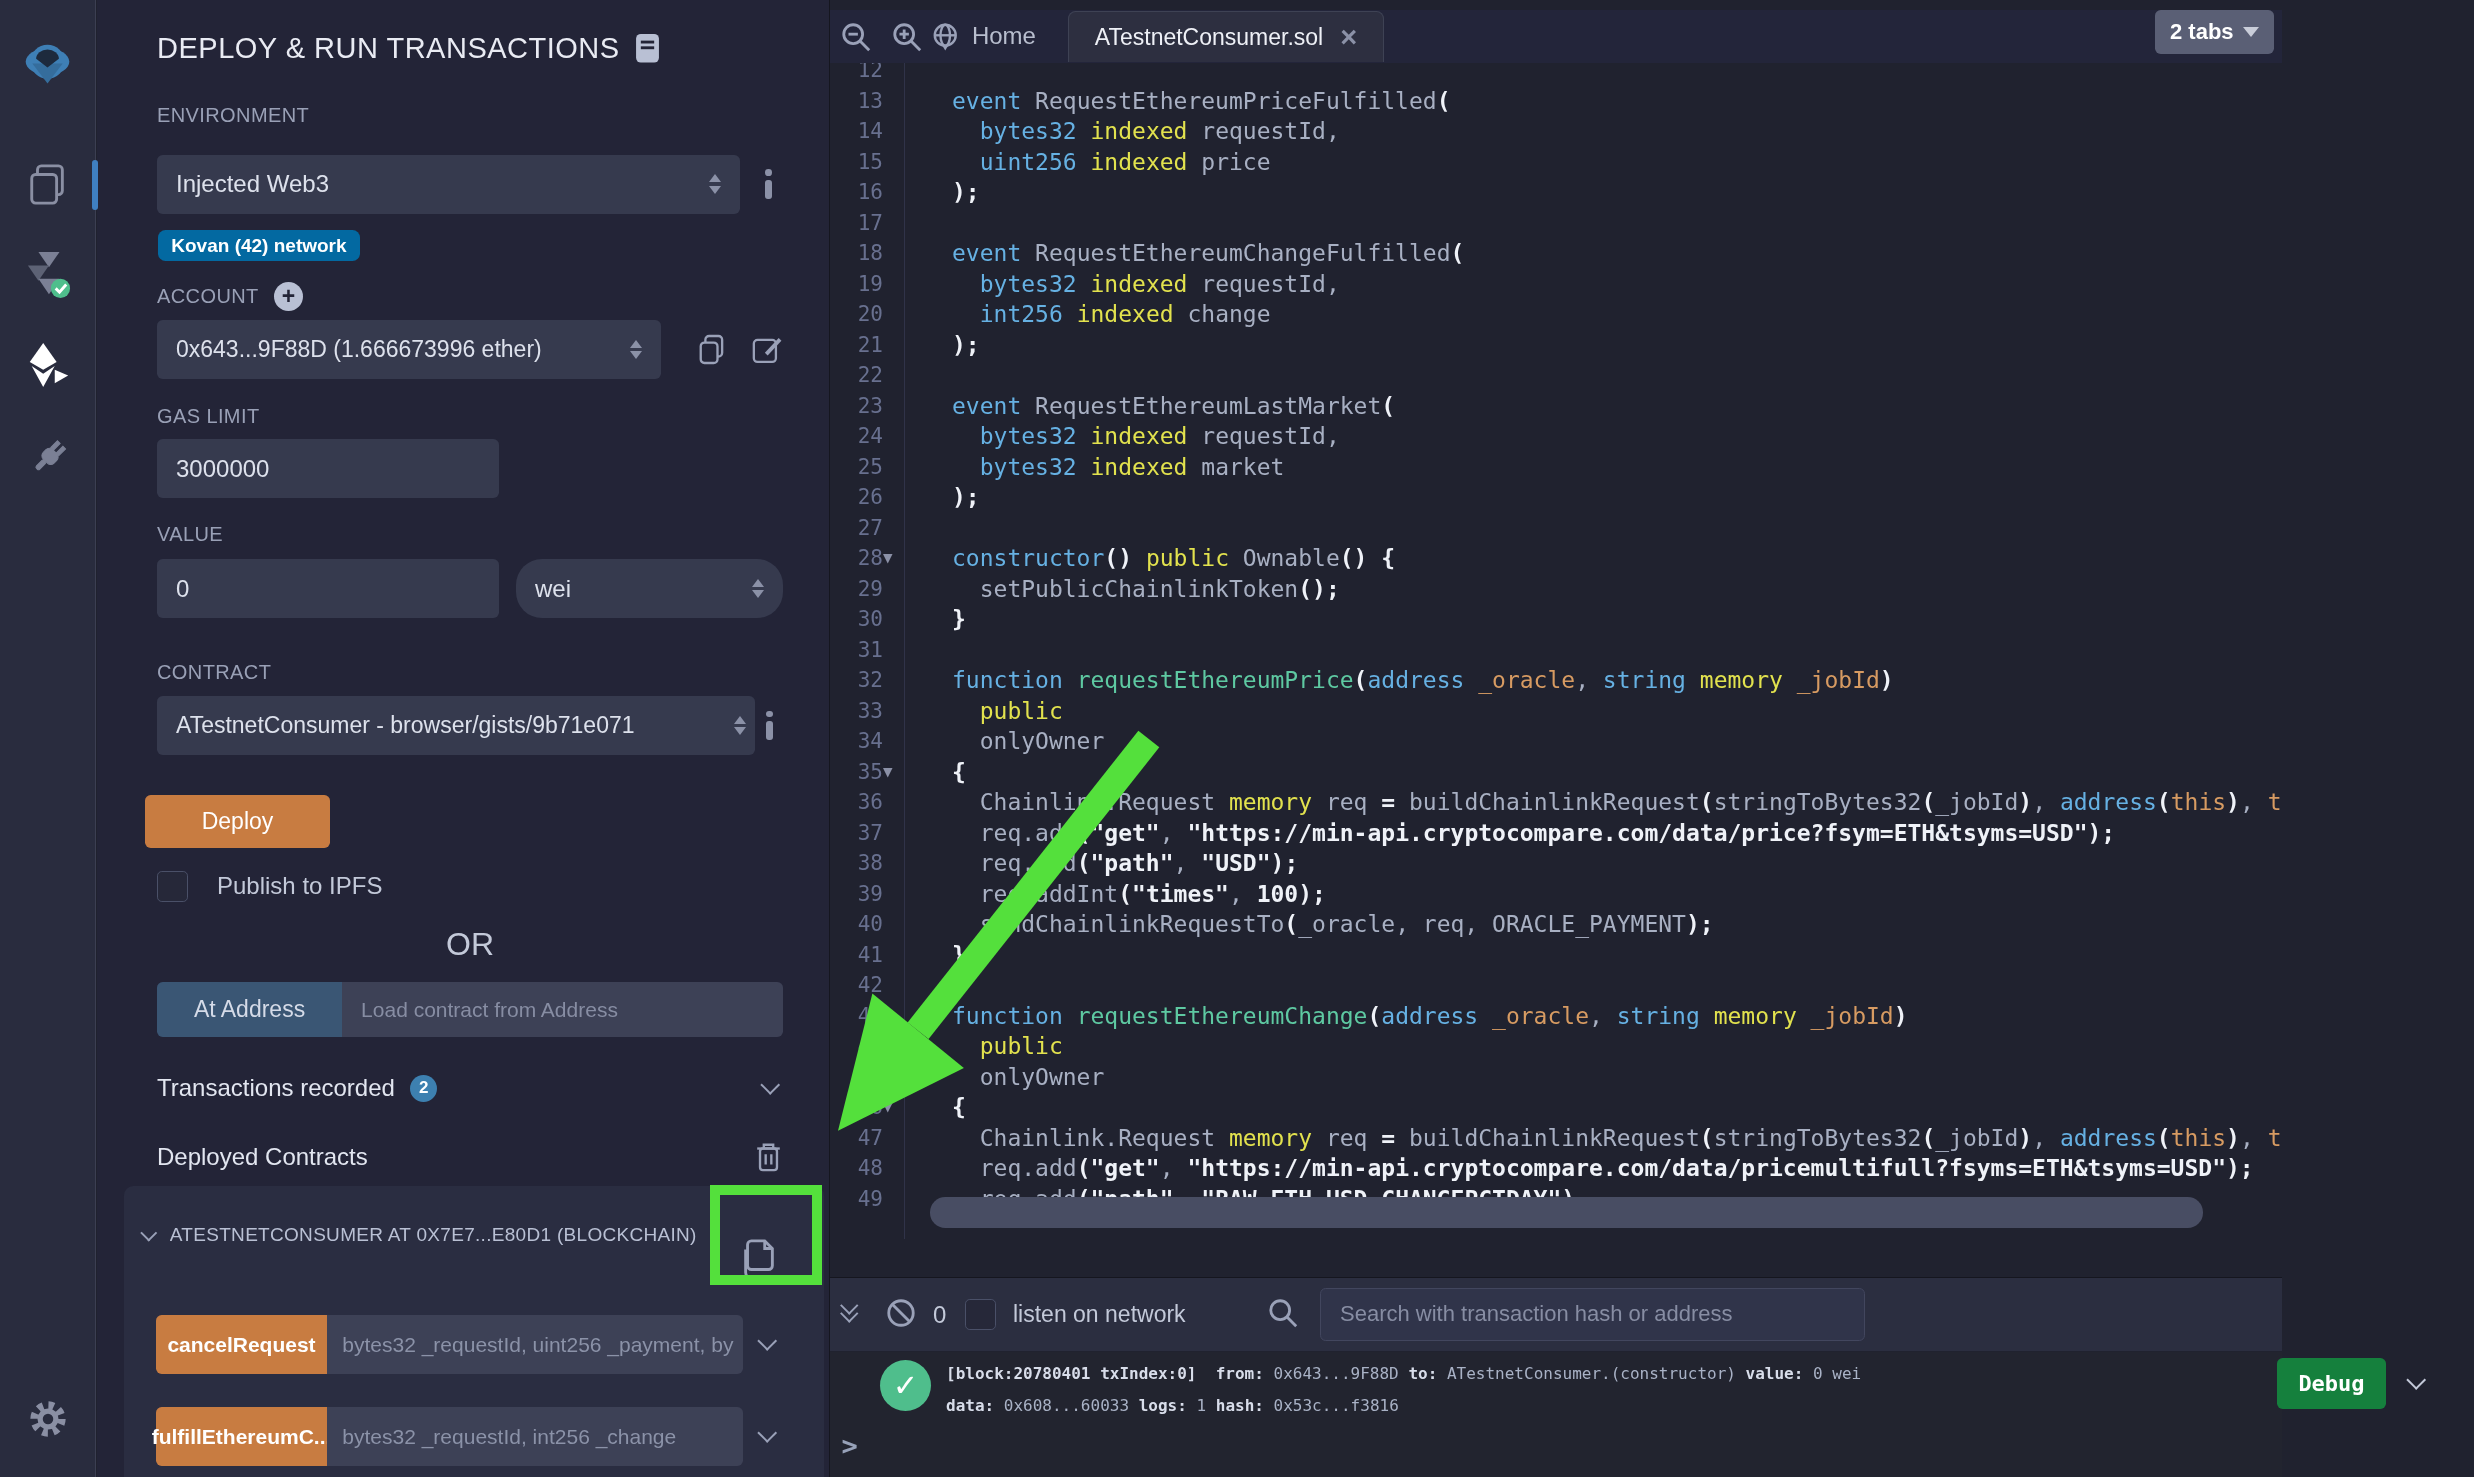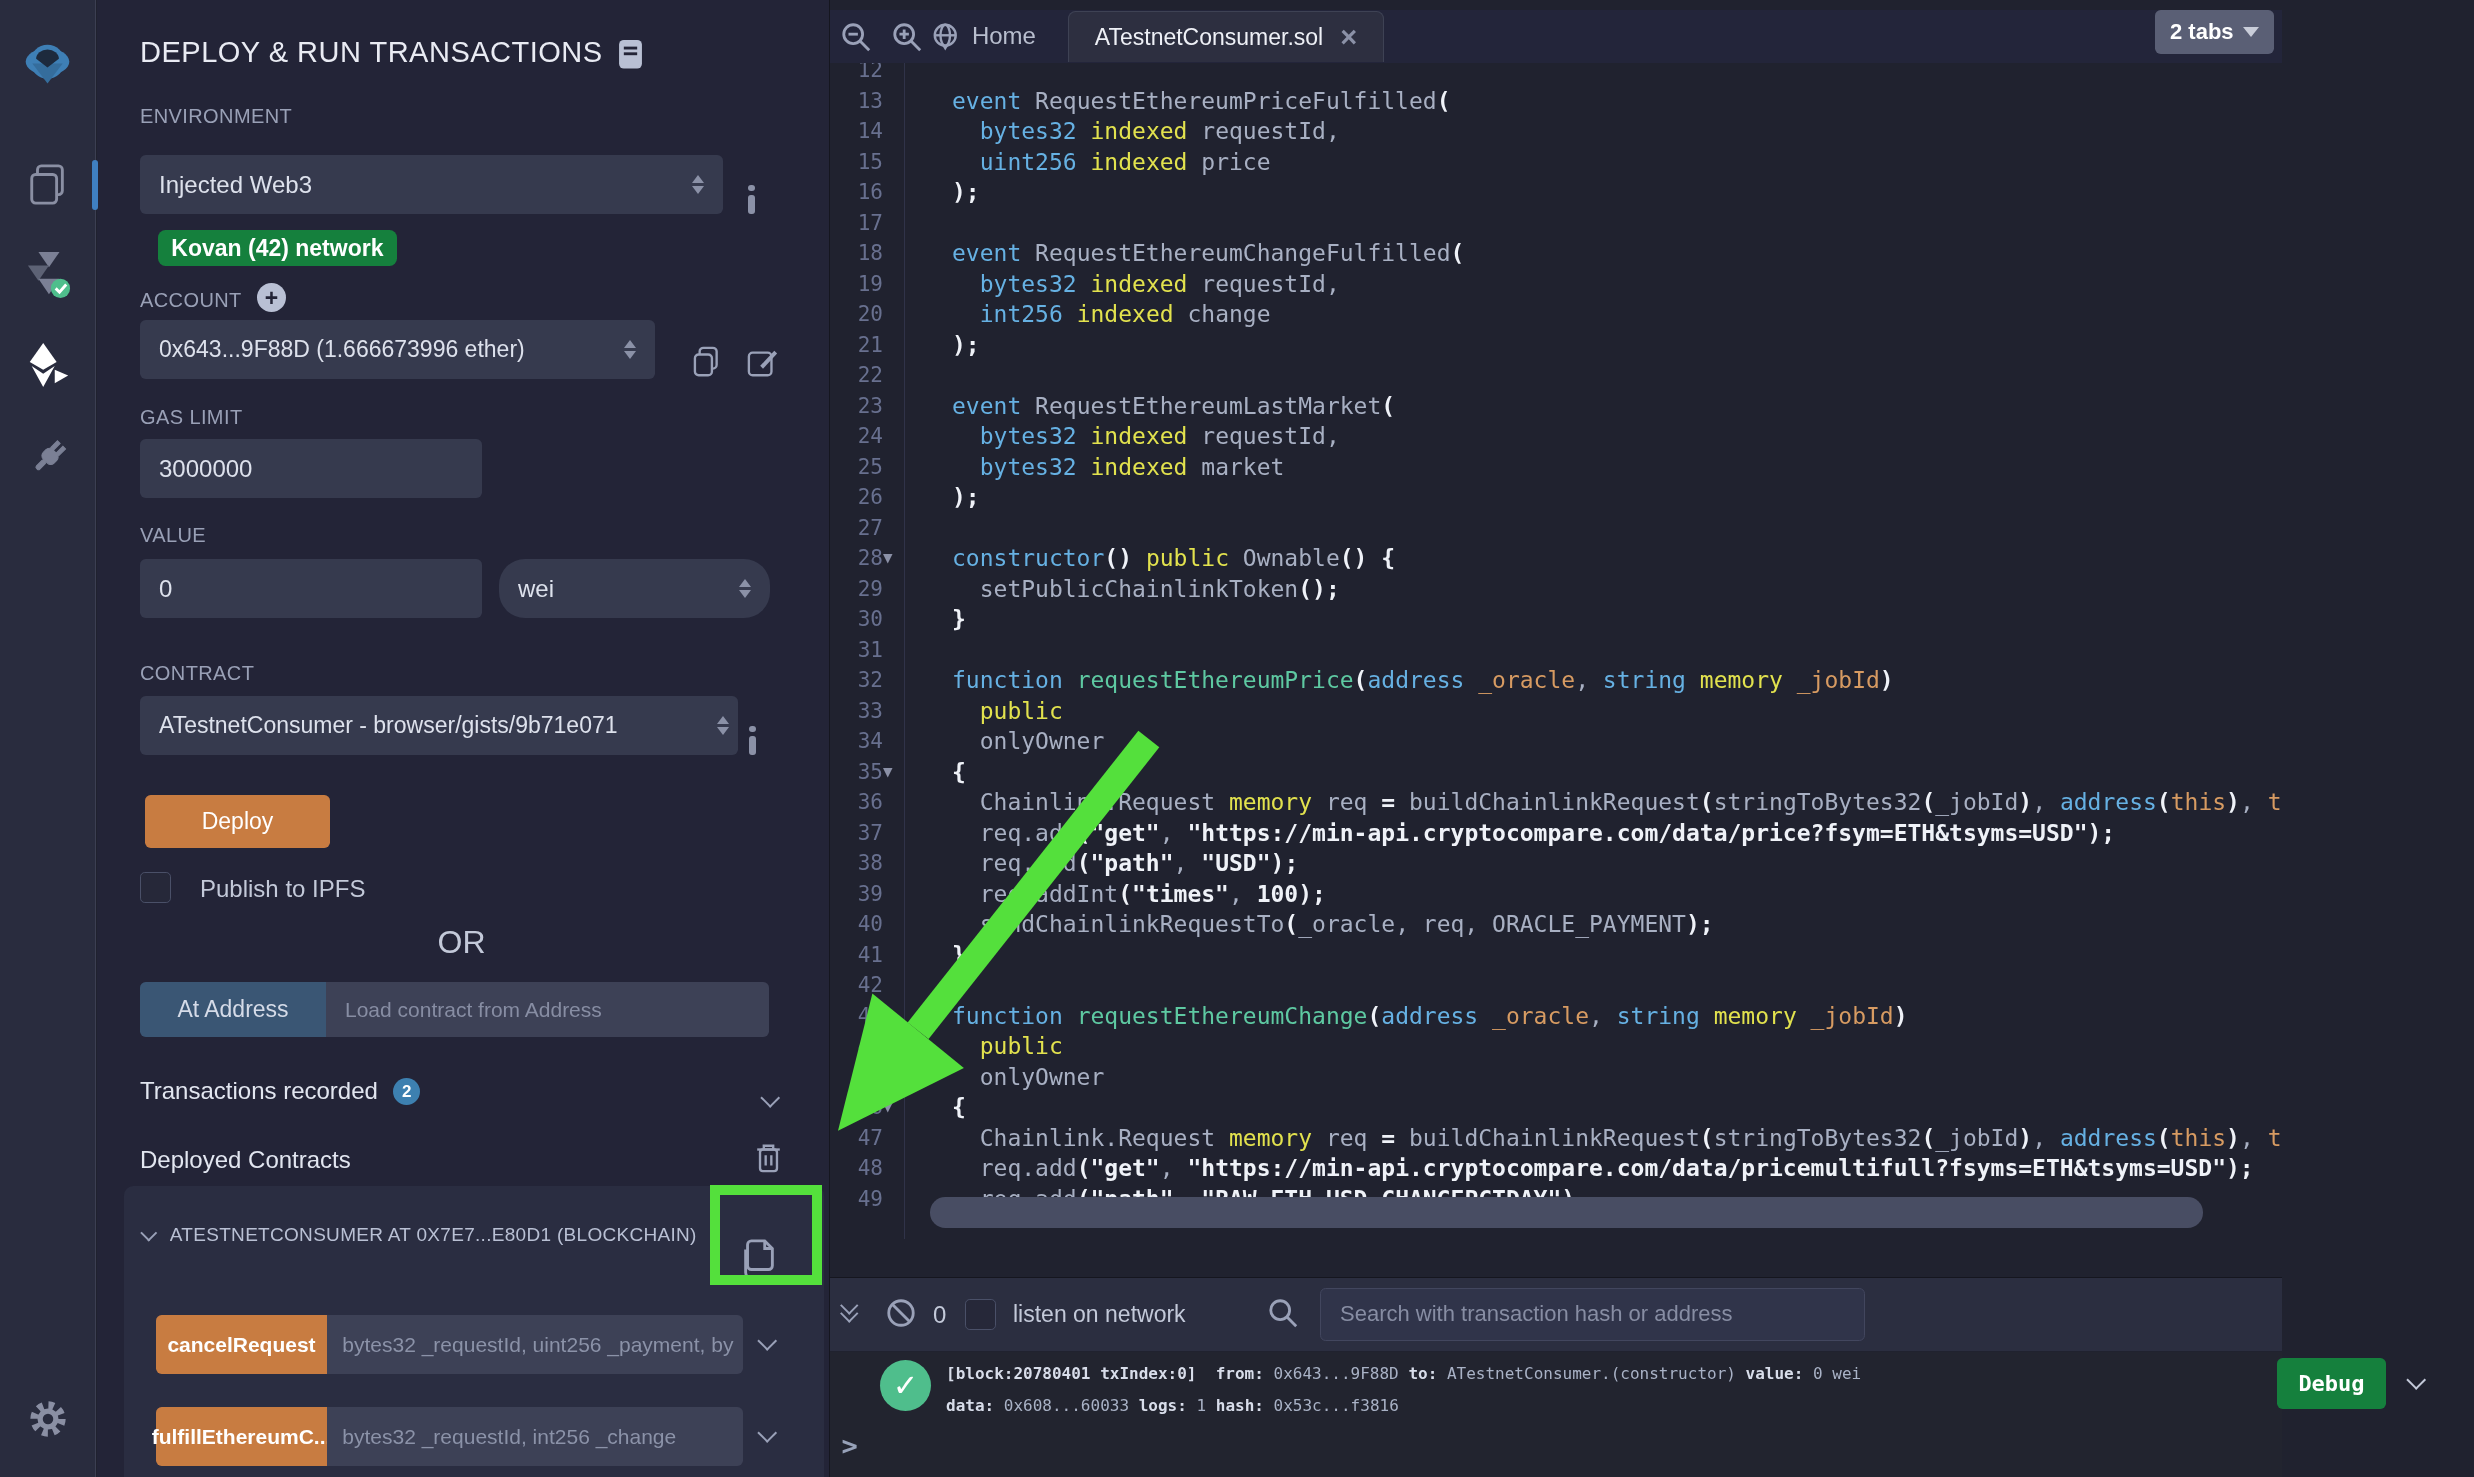--- a/index.html
+++ b/index.html
@@ -5,33 +5,33 @@
   html,body{margin:0;padding:0;background:#20222f;width:2475px;height:1478px;overflow:hidden;
     font-family:"Liberation Sans",sans-serif;-webkit-font-smoothing:antialiased;}
   .app{position:absolute;left:0;top:0;width:2475px;height:1478px;}
   .abs{position:absolute;}
   
   .iconbar{left:0;top:0;width:95px;height:1478px;background:#292c3e;border-right:1.9px solid #3c3f52;z-index:2;}
   .ibar-icon{position:absolute;left:0;width:95px;display:flex;justify-content:center;}
   .active-sliver{position:absolute;left:92px;top:160px;width:5.7px;height:50px;background:#3f7fc1;border-radius:2.9px;z-index:4;}
   
   .panel{left:97px;top:0;width:732px;height:1478px;background:#232437;z-index:1;}
-  .prow{position:absolute;left:43px;right:46px;display:flex;align-items:flex-end;}
+  .prow{position:absolute;left:60px;right:46px;display:flex;align-items:center;}
   .ptitle{font-size:29px;color:#e9ebf3;font-weight:500;letter-spacing:0.5px;white-space:nowrap;}
   .plabel{font-size:20px;color:#99a0b6;letter-spacing:0.4px;font-weight:400;}
   .sel,.inp{background:#363a4e;border-radius:5.7px;height:59px;display:flex;align-items:center;
     padding:0 19px;color:#dde1ec;font-size:24px;border:none;box-sizing:border-box;}
   .sel{justify-content:space-between;cursor:pointer;}
   .sel .val{overflow:hidden;white-space:nowrap;}
   input{outline:none;font-family:"Liberation Sans",sans-serif;}
   input::placeholder{color:#878da3;opacity:1;}
   .updown{display:flex;flex-direction:column;gap:3.8px;margin-left:11.4px;flex:none;}
   .tri-up{width:0;height:0;border-left:6.7px solid transparent;border-right:6.7px solid transparent;border-bottom:8.6px solid #8b91a7;}
   .tri-dn{width:0;height:0;border-left:6.7px solid transparent;border-right:6.7px solid transparent;border-top:8.6px solid #8b91a7;}
-  .badge-net{background:#15803d;color:#fff;font-size:23px;font-weight:600;padding:4.8px 13.3px;border-radius:7.6px;}
+  .badge-net{background:#0369a1;color:#fff;font-size:19px;font-weight:600;padding:4.8px 13.3px;border-radius:7.6px;}
   .btn-orange{background:#c87c41;color:#fff;border:none;border-radius:5.7px;font-size:23px;cursor:pointer;
     display:flex;align-items:center;justify-content:center;font-family:"Liberation Sans",sans-serif;}
   .checkbox{width:29px;height:29px;border:1.9px solid #4a5068;border-radius:4.8px;background:#262839;flex:none;cursor:pointer;}
   .chev{width:12.4px;height:12.4px;border-right:2.9px solid #9aa1b8;border-bottom:2.9px solid #9aa1b8;transform:rotate(45deg);flex:none;cursor:pointer;}
   .chev.sm{width:9.5px;height:9.5px;border-width:2.9px;}
   .count-badge{width:27px;height:27px;border-radius:50%;background:#3d80b0;color:#fff;font-size:17px;font-weight:700;
     display:flex;align-items:center;justify-content:center;}
   .card{position:absolute;left:27px;top:1186px;width:700px;height:292px;background:#2a2d41;border-radius:9.5px 9.5px 0 0;}
   .fnrow{position:absolute;left:32px;width:618px;height:59px;display:flex;align-items:center;}
   .fnbtn{width:171px;height:59px;border-radius:5.7px 0 0 5.7px;font-size:21px;font-weight:600;flex:none;}

